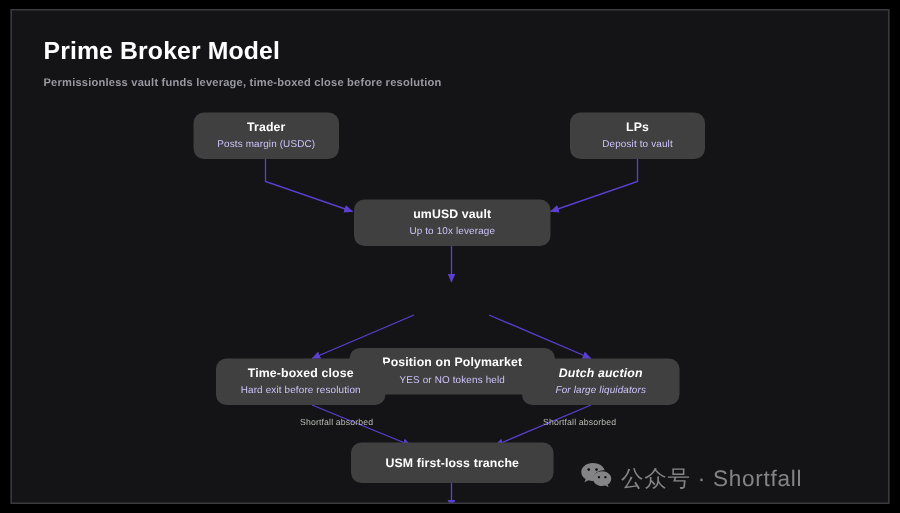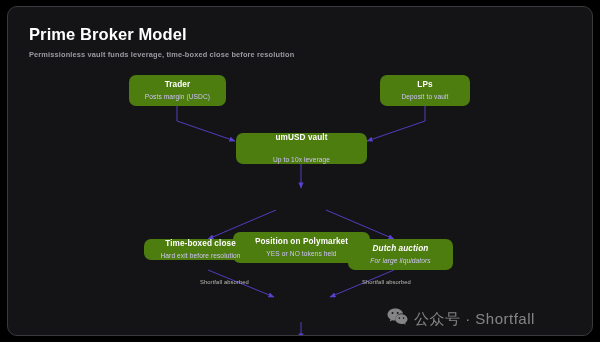--- a/index.html
+++ b/index.html
@@ -16,21 +16,21 @@
 
   
   #frame {
     position: absolute;
     left: 7px;
     top: 6px;
     width: 586px;
     height: 330px;
     background: #141416;
     border: 1px solid #3a3a3e;
-    border-radius: 10px;
+    border-radius: 0;
     box-sizing: border-box;
     overflow: hidden;
   }
 
   
   #header {
     position: absolute;
     left: 21px;
     top: 18px;
   }
@@ -64,21 +64,21 @@
     position: absolute;
     left: 0;
     top: 0;
     width: 586px;
     height: 330px;
     pointer-events: none;
   }
 
   .node {
     position: absolute;
-    background: #4d7c0f;
+    background: #404040;
     border-radius: 7px;
     box-sizing: border-box;
     display: flex;
     flex-direction: column;
     align-items: center;
     justify-content: center;
     text-align: center;
     padding: 0 6px;
   }
   .node .n-title {
@@ -165,40 +165,43 @@
     <div class="node" style="left:121px; top:68px; width:97px; height:31px;">
       <div class="n-title">Trader</div>
       <div class="n-sub">Posts margin (USDC)</div>
     </div>
 
     <div class="node" style="left:372px; top:68px; width:90px; height:31px;justify-content:center;">
       <div class="n-title">LPs</div>
       <div class="n-sub">Deposit to vault</div>
     </div>
 
-    <div class="node" style="left:228px; top:126px; width:131px; height:31px;justify-content:space-between;">
+    <div class="node" style="left:228px; top:126px; width:131px; height:31px;">
       <div class="n-title">umUSD vault</div>
       <div class="n-sub">Up to 10x leverage</div>
     </div>
 
     <div class="node" style="left:225px; top:180px; width:137px; height:31px;margin-top:45px;">
       <div class="n-title">Position on Polymarket</div>
       <div class="n-sub">YES or NO tokens held</div>
     </div>
 
-    <div class="node" style="left:136px; top:232px; width:113px; height:21px;">
+    <div class="node" style="left:136px; top:232px; width:113px; height:31px;">
       <div class="n-title">Time-boxed close</div>
       <div class="n-sub">Hard exit before resolution</div>
     </div>
 
     <div class="node" style="left:340px; top:232px; width:105px; height:31px;font-style:italic;">
       <div class="n-title">Dutch auction</div>
       <div class="n-sub">For large liquidators</div>
     </div>
 
+    <div class="node" style="left:226px; top:288px; width:135px; height:27px;">
+      <div class="n-title">USM first-loss tranche</div>
+    </div>
 
     <div class="edge-label" style="left:192px; top:272px;">Shortfall absorbed</div>
     <div class="edge-label" style="left:354px; top:272px;">Shortfall absorbed</div>
 
   </div>
 
   <div id="watermark">
     <span class="wm-icon">
       <svg width="21" height="18" viewBox="0 0 21 18" fill="#c9c9cc">
         <path d="M8.1 0.6C3.9 0.6 0.5 3.3 0.5 6.6c0 1.9 1.1 3.6 2.9 4.7l-0.7 2.2 2.6-1.3c0.9 0.3 1.8 0.4 2.8 0.4 0.2 0 0.4 0 0.6 0a5.3 5.3 0 0 1-0.2-1.5c0-3.1 3-5.6 6.8-5.6 0.3 0 0.5 0 0.8 0C15.5 2.7 12.2 0.6 8.1 0.6z M5.5 4.1a0.95 0.95 0 1 1 0 1.9 0.95 0.95 0 0 1 0-1.9z M10.7 4.1a0.95 0.95 0 1 1 0 1.9 0.95 0.95 0 0 1 0-1.9z"></path>

